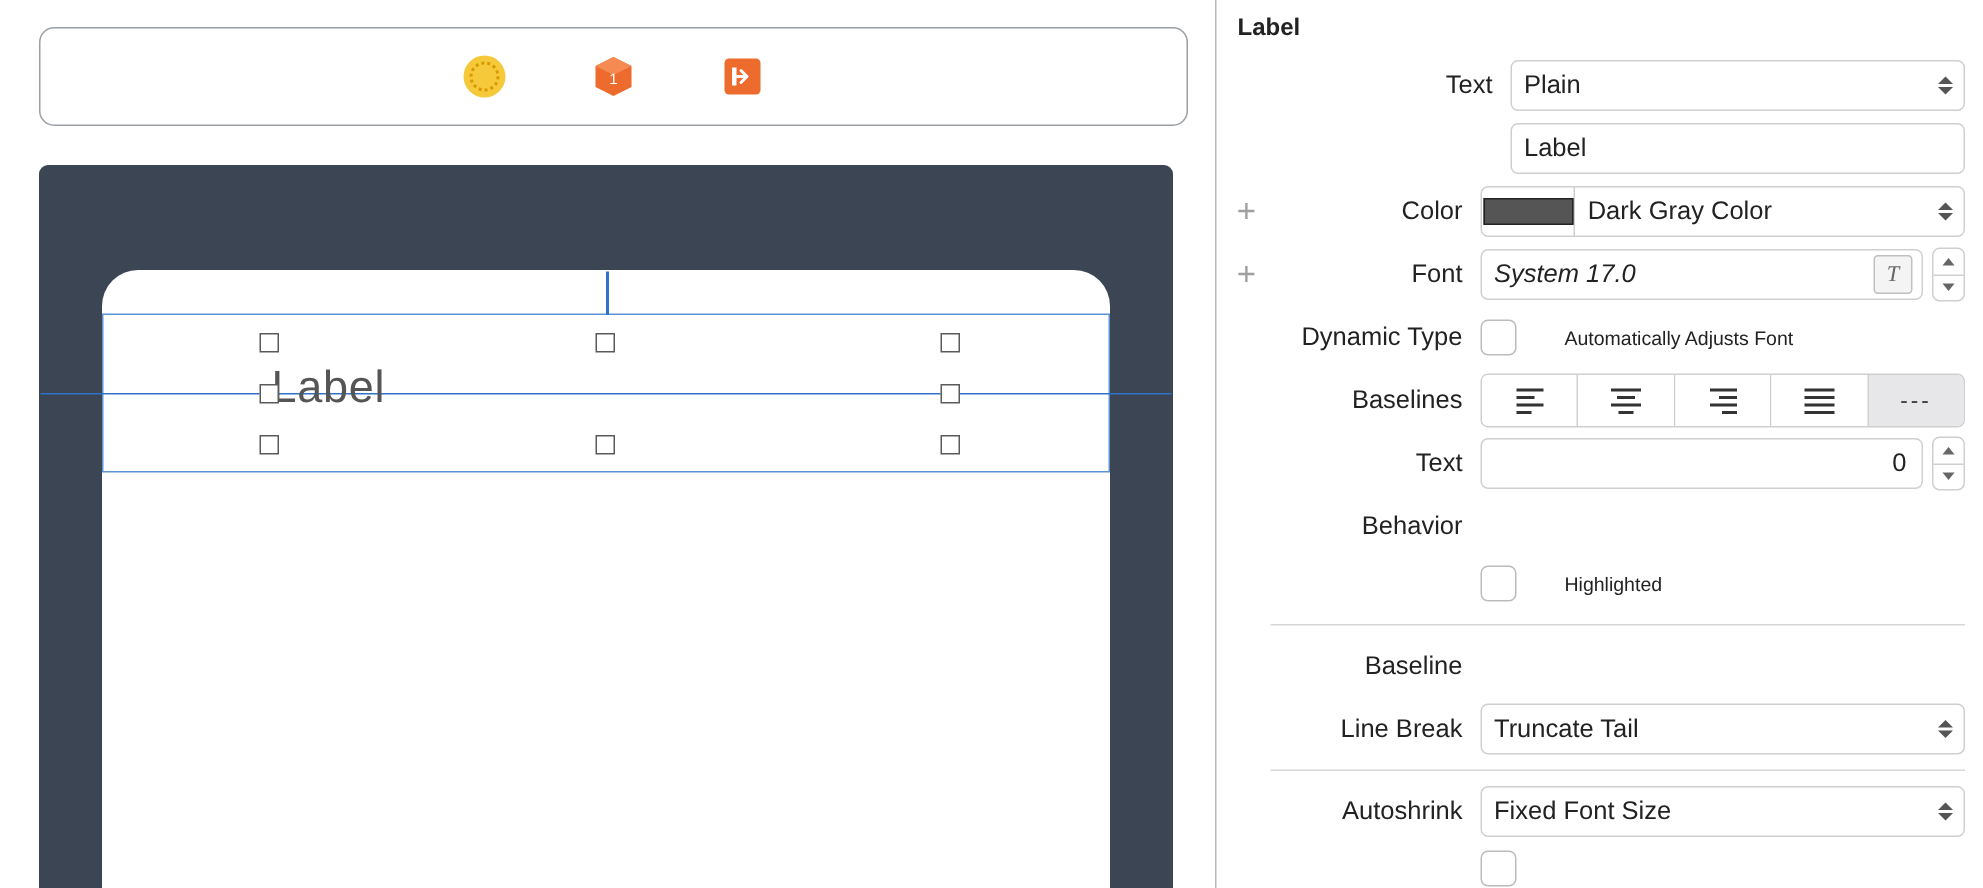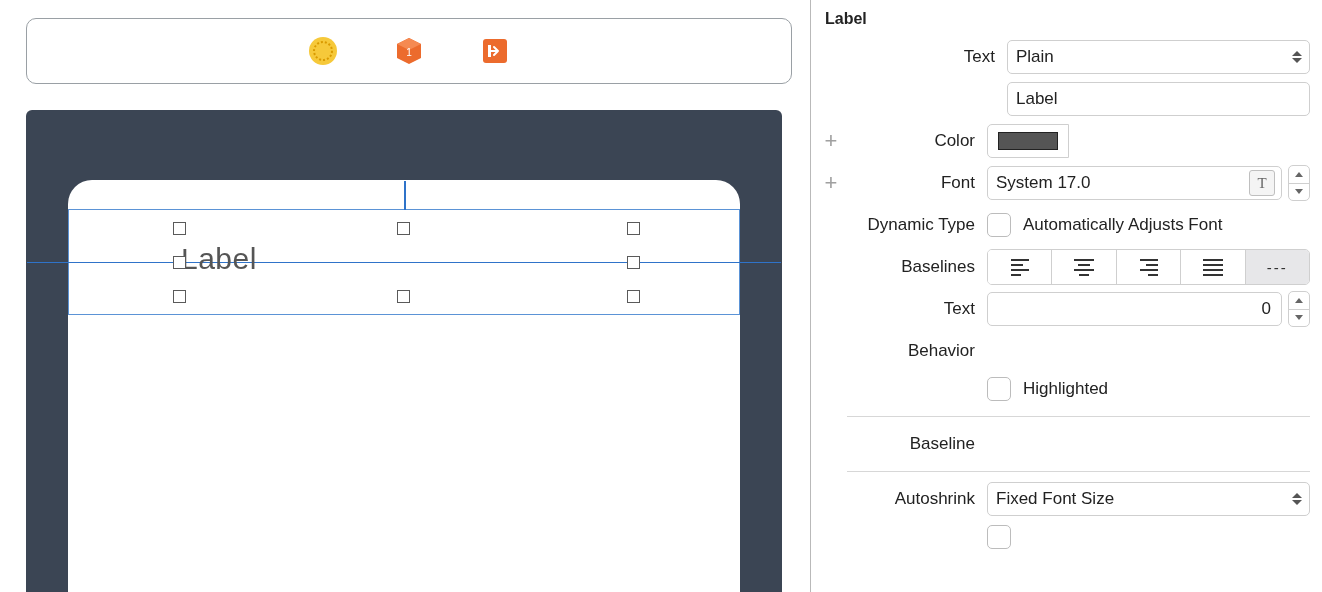--- a/index.html
+++ b/index.html
@@ -74,21 +74,21 @@
   .updown .dn { border-top:5px solid #555; }
 
   .color-swatch {
     height:34px; border:1px solid #cfcfcf; border-radius:5px 0 0 5px;
     width:82px; display:flex; align-items:center; justify-content:center;
     box-sizing:border-box;
   }
   .swatch-inner { width:58px; height:16px; background:#555; border:1px solid #222; }
   .color-select { border-radius:0 5px 5px 0; border-left:none; }
 
-  .font-input { position:relative; }
+  .font-input { position:relative;font-style:italic; }
   .font-icon {
     position:absolute; right:6px; top:50%; transform:translateY(-50%);
     width:24px; height:24px; border:1px solid #bfbfbf; border-radius:3px;
     display:flex; align-items:center; justify-content:center;
     font-family:serif; font-size:15px; color:#666; background:#f4f4f4;
   }
   .stepper {
     width:20px; height:34px; border:1px solid #cfcfcf; border-radius:5px;
     display:flex; flex-direction:column;
   }
@@ -99,21 +99,21 @@
   .stepper .divider { height:1px; flex:none; background:#cfcfcf;}
 
   .checkbox {
     width:22px; height:22px; border:1px solid #bcbcbc; border-radius:5px;
     display:flex; align-items:center; justify-content:center; background:#fff;
   }
   .checkbox.checked::after {
     content:""; width:12px; height:7px; border-left:2px solid #333; border-bottom:2px solid #333;
     transform:rotate(-45deg); margin-top:-4px;
   }
-  .chk-label { font-size:17px; margin-left:6px; }
+  .chk-label { font-size:13px; margin-left:26px; }
 
   .seg {
     display:flex; border:1px solid #cfcfcf; border-radius:5px; overflow:hidden; width:100%; height:34px;
   }
   .seg button {
     flex:1; border:none; background:#fff; border-right:1px solid #cfcfcf;
     display:flex; align-items:center; justify-content:center; padding:0;
   }
   .seg button:last-child { border-right:none; }
   .seg button.active { background:#e7e7e9; }
@@ -200,20 +200,27 @@
       </div>
     </div>
 
     <div class="row">
       <div class="plus-btn">+</div>
       <div class="rlabel" style="width:134px">Color</div>
       <div class="field-area" style="gap:0">
         <div class="color-swatch">
             <div class="swatch-inner"></div>
           </div>
+        <div class="select color-select">
+          <span>Dark Gray Color</span>
+          <span class="updown">
+              <span class="tri up"></span>
+              <span class="tri dn"></span>
+            </span>
+        </div>
       </div>
     </div>
 
     <div class="row">
       <div class="plus-btn">+</div>
       <div class="rlabel" style="width:134px">Font</div>
       <div class="field-area">
         <div class="input font-input" style="flex:1">
           <span>System 17.0</span>
           <span class="font-icon">T</span>
@@ -315,20 +322,33 @@
       </div>
     </div>
 
     <div class="hr"></div>
 
     <div class="row">
       <div class="plus-pad"></div>
       <div class="rlabel" style="width:134px">Baseline</div>
     </div>
 
+    <div class="row">
+      <div class="plus-pad"></div>
+      <div class="rlabel" style="width:134px">Line Break</div>
+      <div class="field-area">
+        <div class="select">
+          <span>Truncate Tail</span>
+          <span class="updown">
+              <span class="tri up"></span>
+              <span class="tri dn"></span>
+            </span>
+        </div>
+      </div>
+    </div>
 
     <div class="hr"></div>
 
     <div class="row">
       <div class="plus-pad"></div>
       <div class="rlabel" style="width:134px">Autoshrink</div>
       <div class="field-area">
         <div class="select">
           <span>Fixed Font Size</span>
           <span class="updown">

